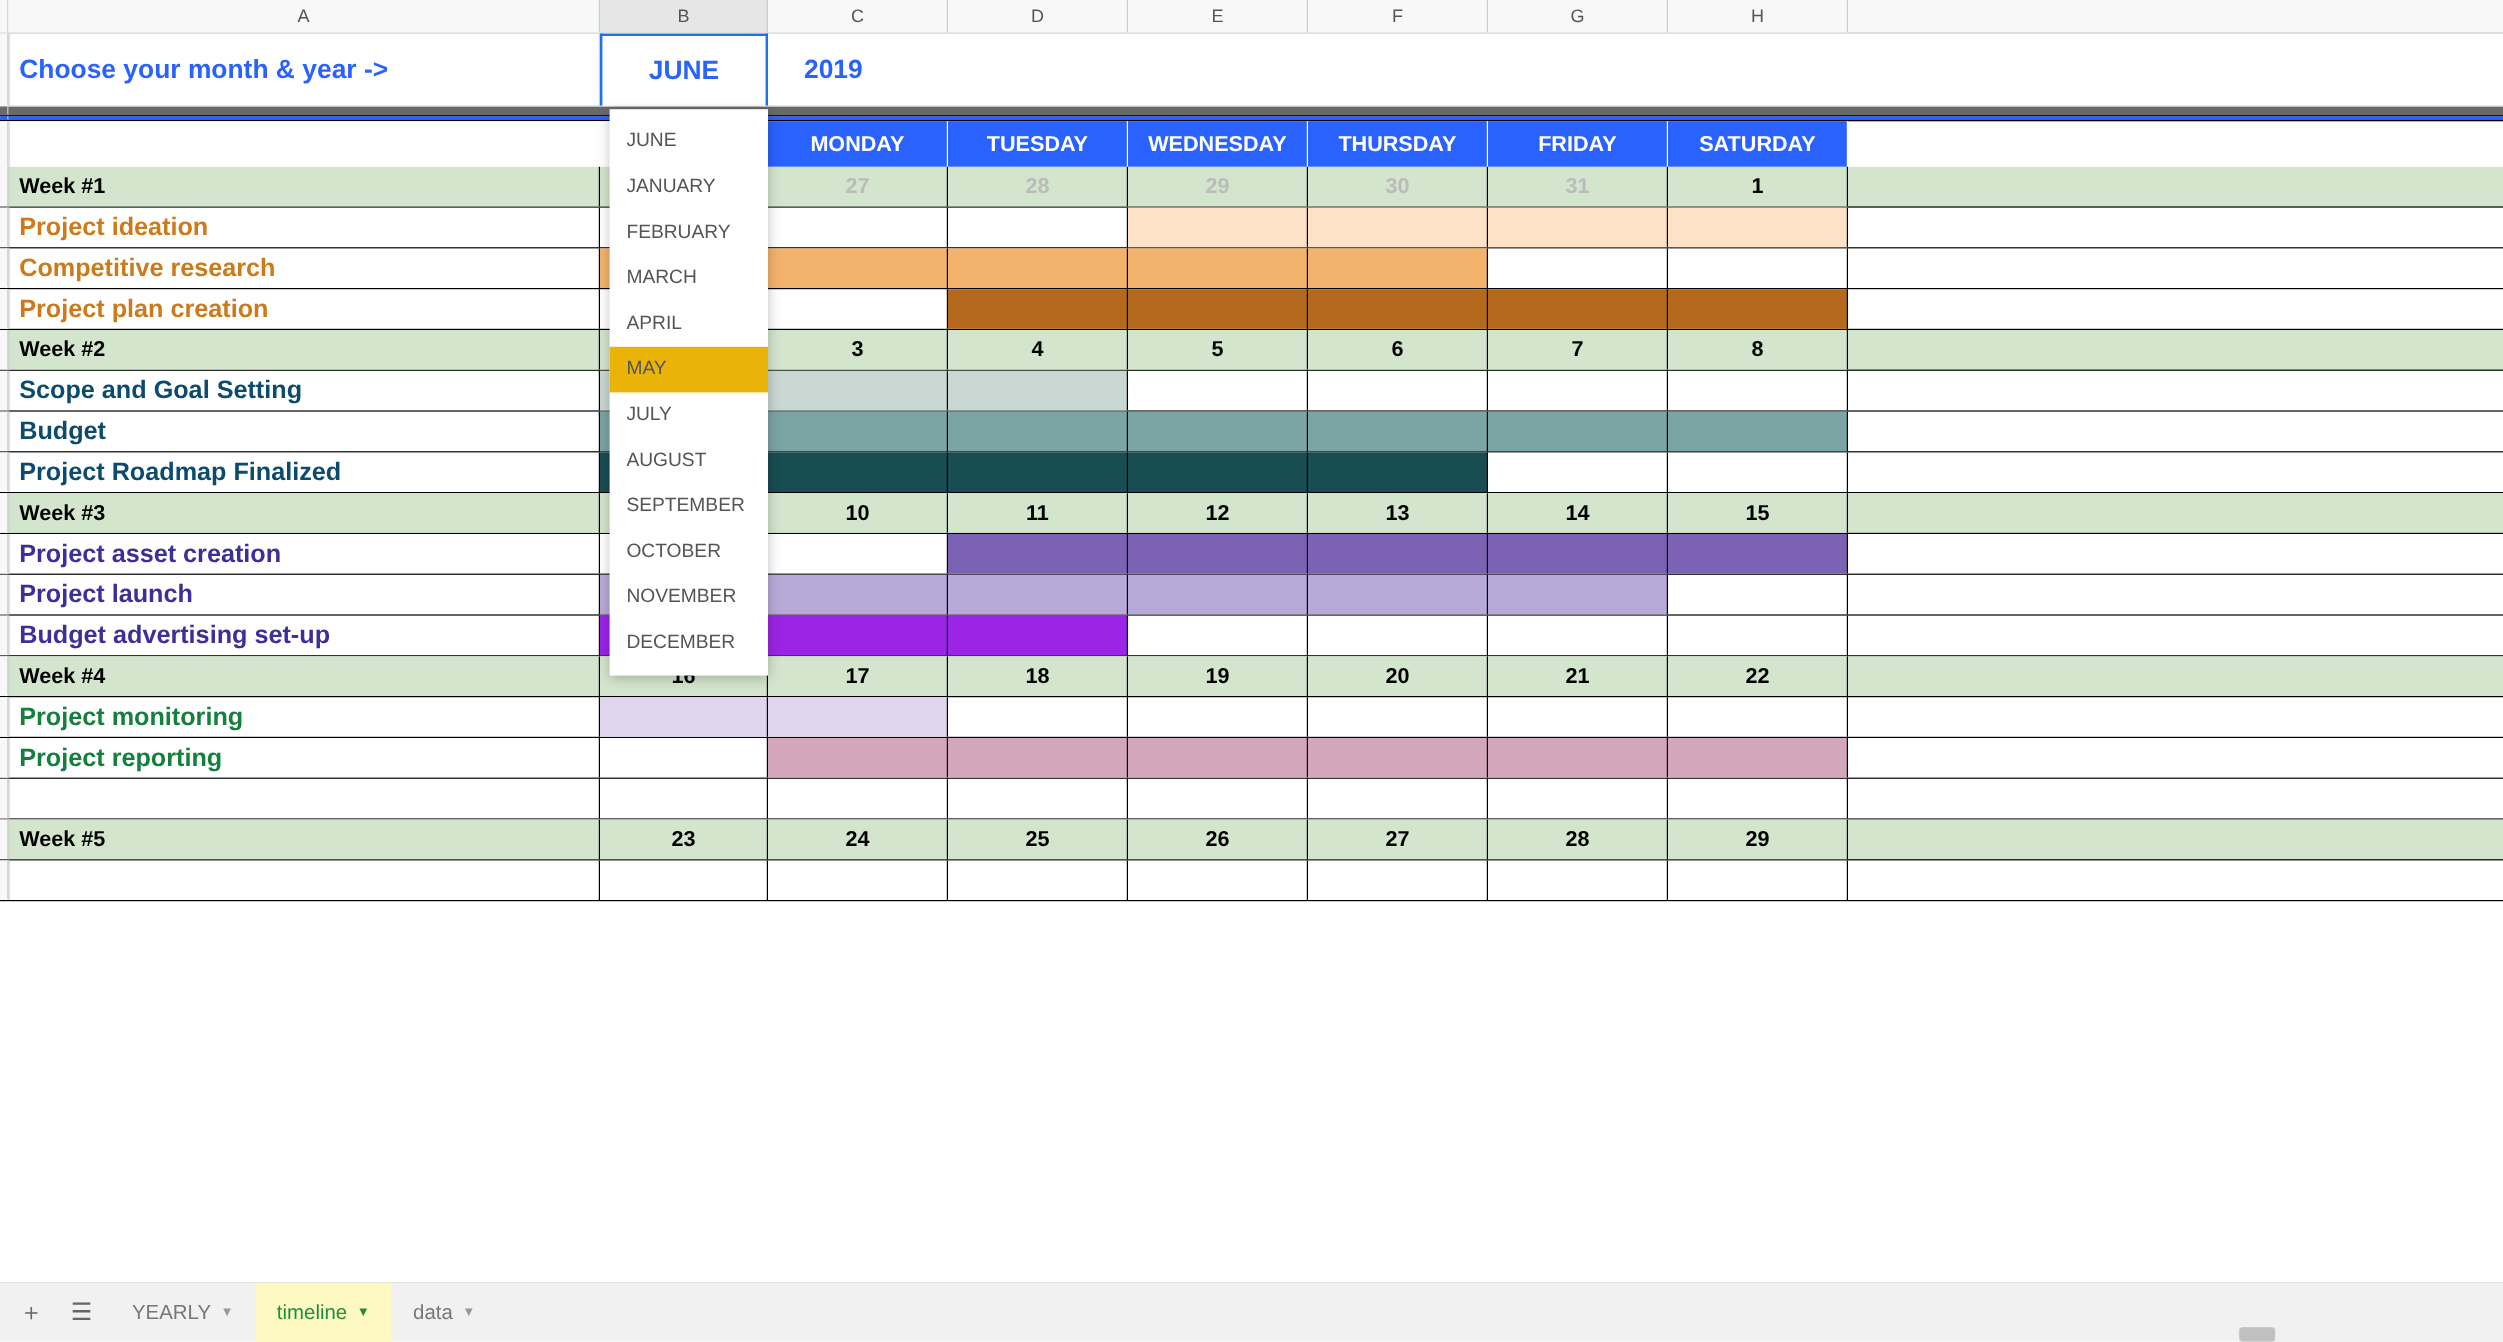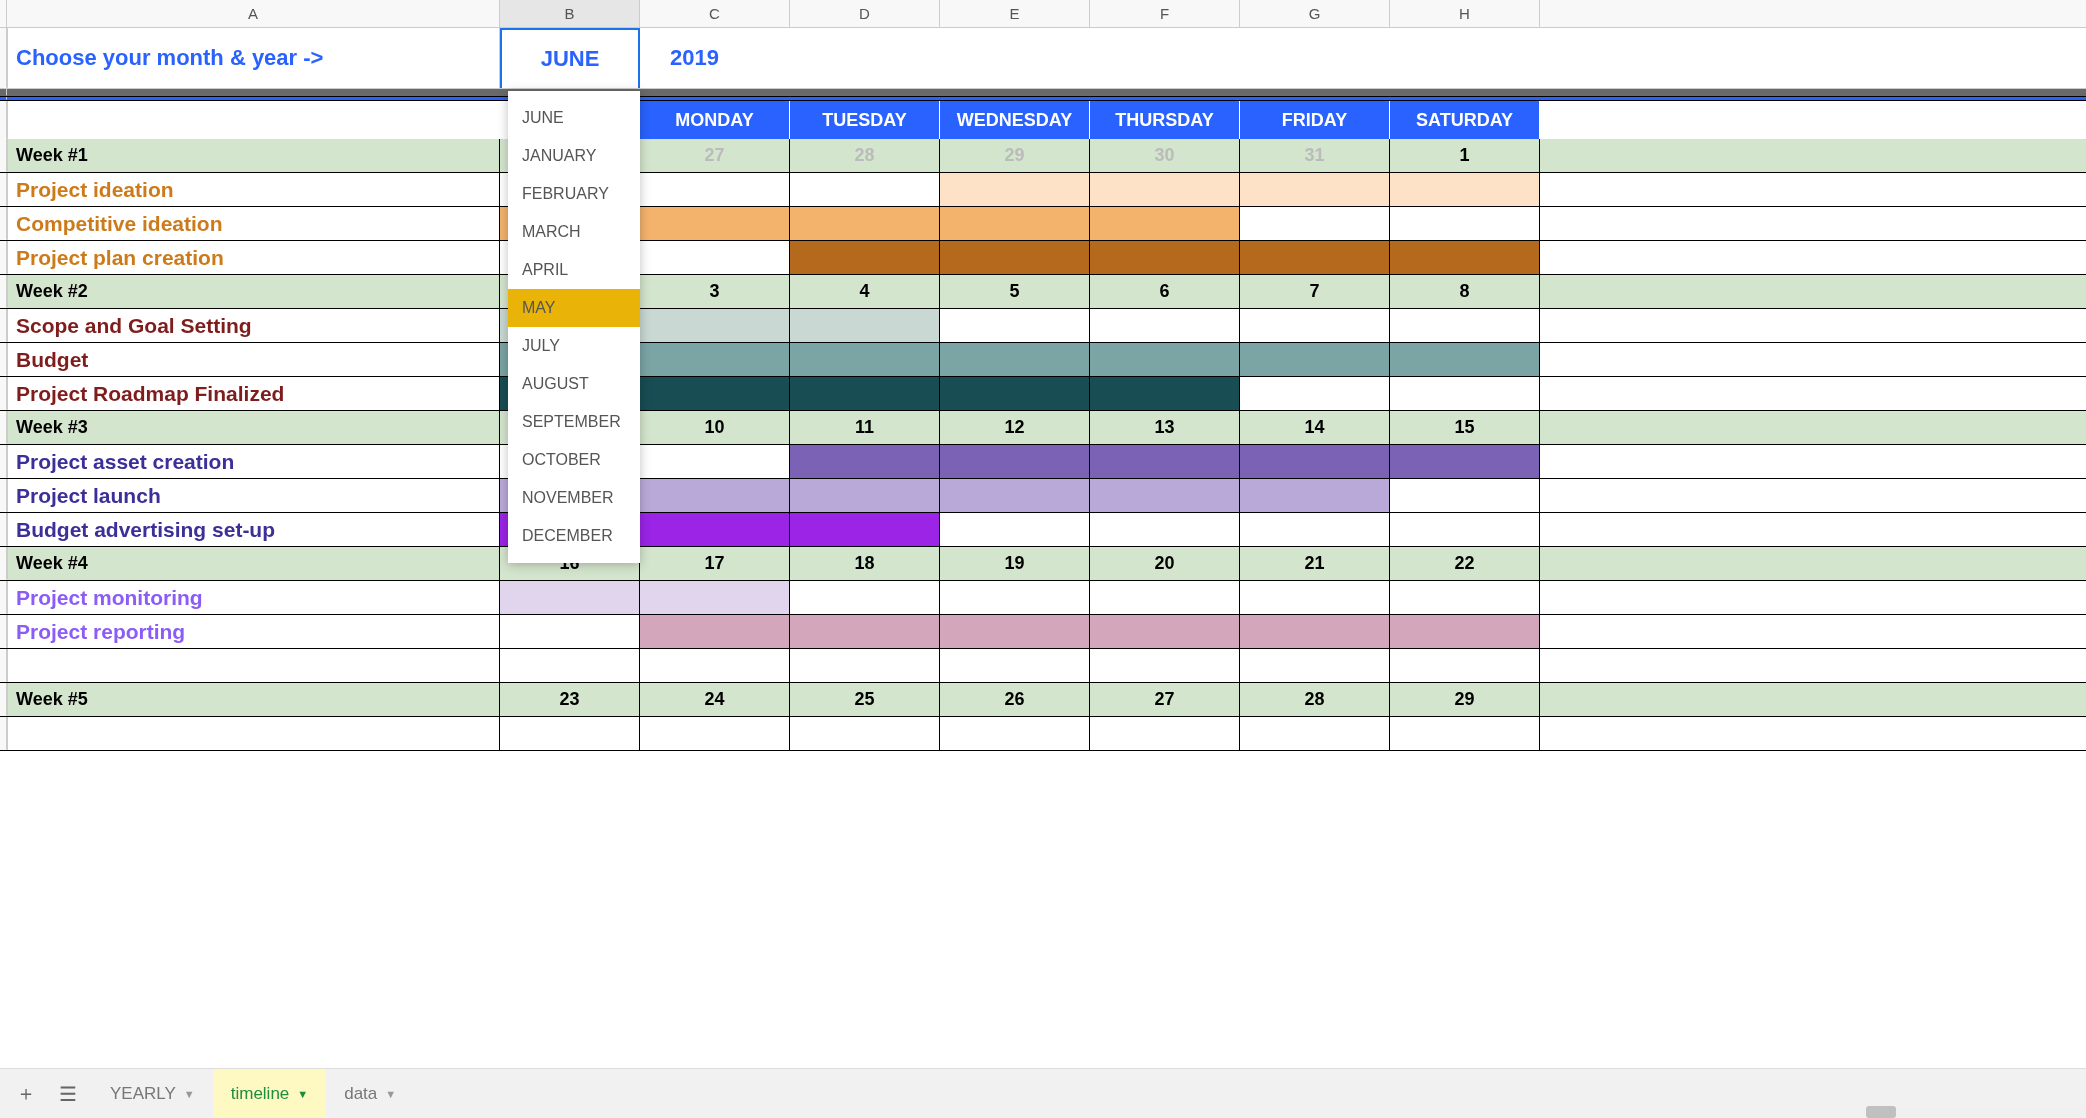--- a/index.html
+++ b/index.html
@@ -22,23 +22,23 @@
 .month-sel{color:#2962ff;font-weight:bold;font-size:22px;justify-content:center;border:2px solid #1a73e8;background:#fff}
 .year{color:#2962ff;font-weight:bold;font-size:22px;padding-left:30px}
 .dayhdr{background:#2962ff;color:#fff;font-weight:bold;font-size:18px;justify-content:center;border-right:1px solid #fff}
 .weekrow{background:#d4e5cd}
 .weekrow .c-a{font-weight:bold;font-size:22px}
 .weekrow .c{background:#d4e5cd;justify-content:center;font-weight:bold;font-size:18px}
 .weekrow .c-a{justify-content:flex-start}
 .gray-date{color:#bbb}
 .task{font-weight:bold;font-size:21px}
 .t-orange{color:#cc7a1a}
-.t-teal{color:#7f1d1d}
+.t-teal{color:#0c4a6e}
 .t-purple{color:#3c2f99}
-.t-maroon{color:#8b5cf6}
+.t-maroon{color:#15803d}
 .bg-peach-lt{background:#fde2c8}
 .bg-peach-md{background:#f4b36d}
 .bg-brown{background:#b5691c}
 .bg-teal-lt{background:#c9d8d3}
 .bg-teal-md{background:#7ba4a4}
 .bg-teal-dk{background:#184d53}
 .bg-lav-lt{background:#b9a9d9}
 .bg-lav-md{background:#7b62b4}
 .bg-vio{background:#9b24e6}
 .bg-lav-vlt{background:#e0d5ed}
@@ -127,21 +127,21 @@
           <div class="c c-b "></div>
           <div class="c c-c "></div>
           <div class="c c-d "></div>
           <div class="c c-e bg-peach-lt"></div>
           <div class="c c-f bg-peach-lt"></div>
           <div class="c c-g bg-peach-lt"></div>
           <div class="c c-h bg-peach-lt"></div>
         </div>
         <div class="row">
           <div class="rn"></div>
-          <div class="c c-a task t-orange">Competitive ideation</div>
+          <div class="c c-a task t-orange">Competitive research</div>
           <div class="c c-b bg-peach-md"></div>
           <div class="c c-c bg-peach-md"></div>
           <div class="c c-d bg-peach-md"></div>
           <div class="c c-e bg-peach-md"></div>
           <div class="c c-f bg-peach-md"></div>
           <div class="c c-g "></div>
           <div class="c c-h "></div>
         </div>
         <div class="row">
           <div class="rn"></div>

